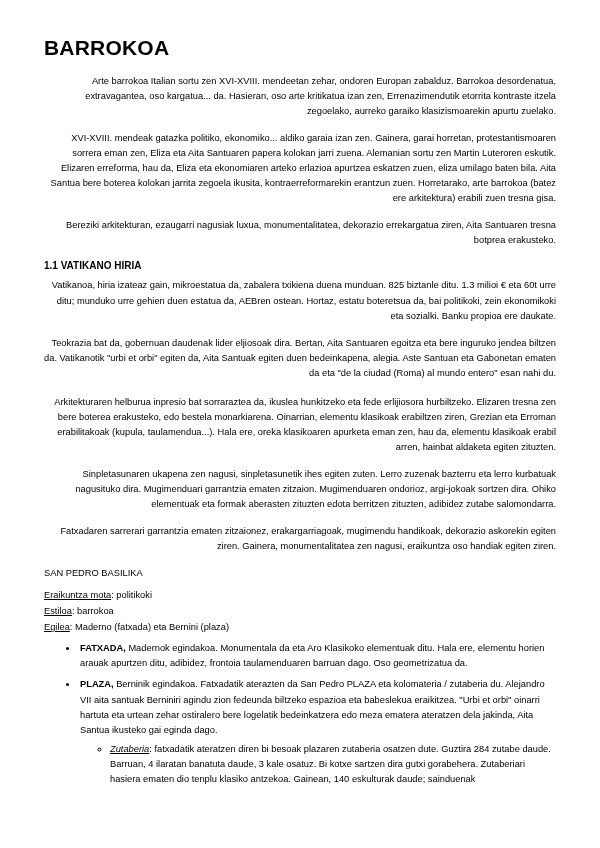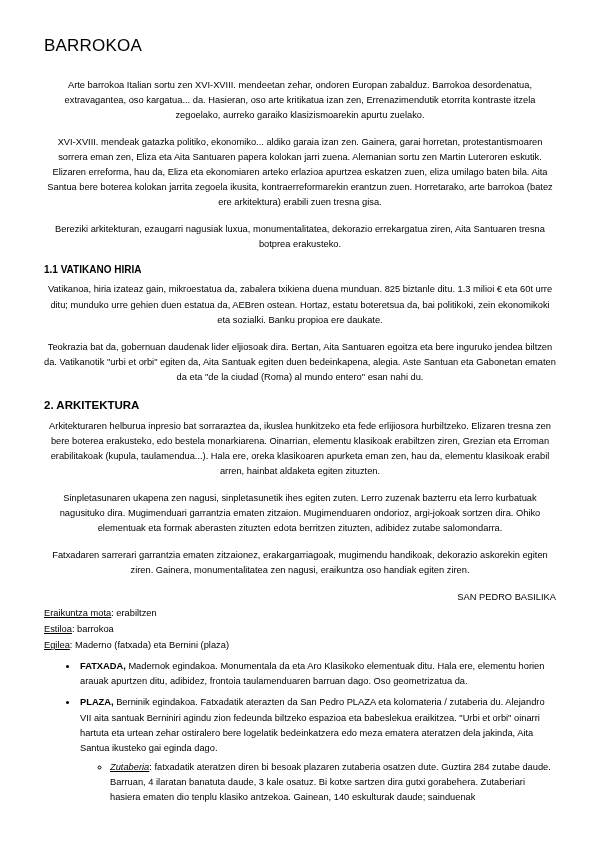--- a/index.html
+++ b/index.html
@@ -15,52 +15,51 @@
     -webkit-font-smoothing: antialiased;
   }
   .page {
     width: 600px;
     min-height: 848px;
     box-sizing: border-box;
     padding: 36px 44px 20px 44px;
     background: #ffffff;
   }
   .doc-title {
-    font-size: 17px;
-    font-weight: normal;
+    font-size: 21px;
+    font-weight: bold;
     letter-spacing: 0.2px;
-    margin: 0 0 22px 0;
+    margin: 0 0 14px 0;
   }
   .h2 {
     font-size: 11.5px;
     font-weight: bold;
     margin: 0 0 8px 0;
   }
   .h3 {
     font-size: 10px;
     font-weight: bold;
     margin: 0 0 7px 0;
   }
   p.para {
     font-size: 9.3px;
     line-height: 1.62;
     margin: 0 0 12px 0;
-    text-align: center;
+    text-align: right;
   }
   .section {
     margin-bottom: 2px;
   }
   .gap-before {
     margin-top: 14px;
   }
   .block-title {
     font-size: 9.3px;
     line-height: 1.62;
-    margin: 0 0 1px 0;
-    text-align: right;
+    margin: 0 0 7px 0;
   }
   .uline {
     text-decoration: underline;
     font-style: italic;
   }
   .field-line {
     font-size: 9.3px;
     line-height: 1.62;
     margin: 0 0 1px 0;
   }
@@ -108,31 +107,30 @@
     <p class="para">Bereziki arkitekturan, ezaugarri nagusiak luxua, monumentalitatea, dekorazio errekargatua ziren, Aita Santuaren tresna botprea erakusteko.</p>
   </div>
 
   <div class="section">
     <h3 class="h3">1.1 VATIKANO HIRIA</h3>
     <p class="para">Vatikanoa, hiria izateaz gain, mikroestatua da, zabalera txikiena duena munduan. 825 biztanle ditu. 1.3 milioi € eta 60t urre ditu; munduko urre gehien duen estatua da, AEBren ostean. Hortaz, estatu boteretsua da, bai politikoki, zein ekonomikoki eta sozialki. Banku propioa ere daukate.</p>
     <p class="para">Teokrazia bat da, gobernuan daudenak lider eljiosoak dira. Bertan, Aita Santuaren egoitza eta bere inguruko jendea biltzen da. Vatikanotik "urbi et orbi" egiten da, Aita Santuak egiten duen bedeinkapena, alegia. Aste Santuan eta Gabonetan ematen da eta "de la ciudad (Roma) al mundo entero" esan nahi du.</p>
   </div>
 
   <div class="section gap-before">
-    <h2 class="h2">2. ARKITEKTURA</h2>
     <p class="para">Arkitekturaren helburua inpresio bat sorraraztea da, ikuslea hunkitzeko eta fede erlijiosora hurbiltzeko. Elizaren tresna zen bere boterea erakusteko, edo bestela monarkiarena. Oinarrian, elementu klasikoak erabiltzen ziren, Grezian eta Erroman erabilitakoak (kupula, taulamendua...). Hala ere, oreka klasikoaren apurketa eman zen, hau da, elementu klasikoak erabil arren, hainbat aldaketa egiten zituzten.</p>
     <p class="para">Sinpletasunaren ukapena zen nagusi, sinpletasunetik ihes egiten zuten. Lerro zuzenak bazterru eta lerro kurbatuak nagusituko dira. Mugimenduari garrantzia ematen zitzaion. Mugimenduaren ondorioz, argi-jokoak sortzen dira. Ohiko elementuak eta formak aberasten zituzten edota berritzen zituzten, adibidez zutabe salomondarra.</p>
     <p class="para">Fatxadaren sarrerari garrantzia ematen zitzaionez, erakargarriagoak, mugimendu handikoak, dekorazio askorekin egiten ziren. Gainera, monumentalitatea zen nagusi, eraikuntza oso handiak egiten ziren.</p>
   </div>
 
   <div class="section">
     <div class="block-title">SAN PEDRO BASILIKA</div>
 
     <div class="field-line">
-      <span class="field-label">Eraikuntza mota</span><span>: erabiltzen</span>
+      <span class="field-label">Eraikuntza mota</span><span>: politikoki</span>
     </div>
     <div class="field-line">
       <span class="field-label">Estiloa</span><span>: barrokoa</span>
     </div>
     <div class="field-line">
       <span class="field-label">Egilea</span><span>: Maderno (fatxada) eta Bernini (plaza)</span>
     </div>
 
     <ul class="bullets">
       <li>

